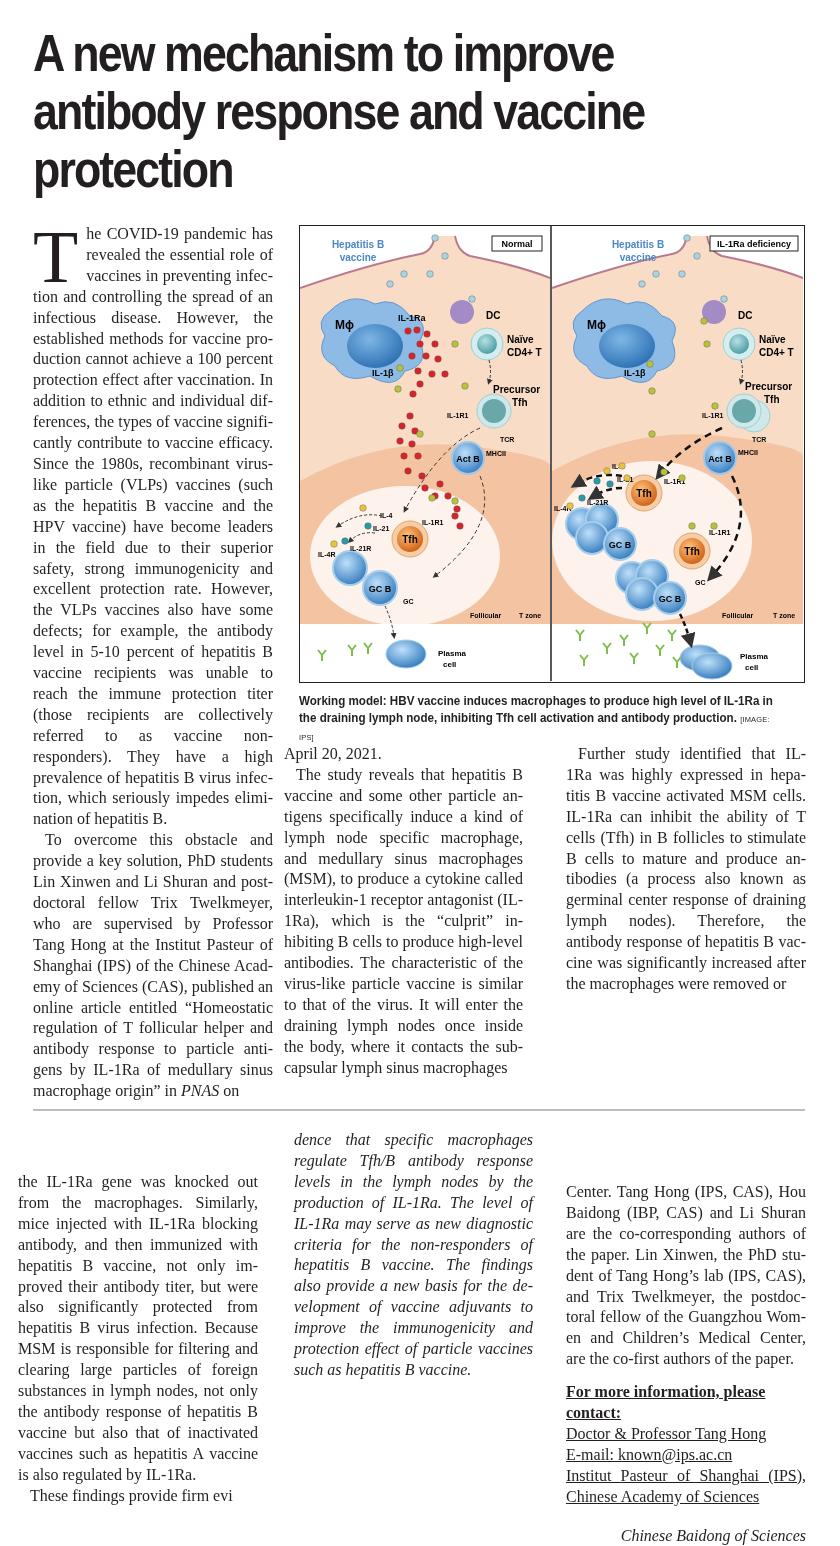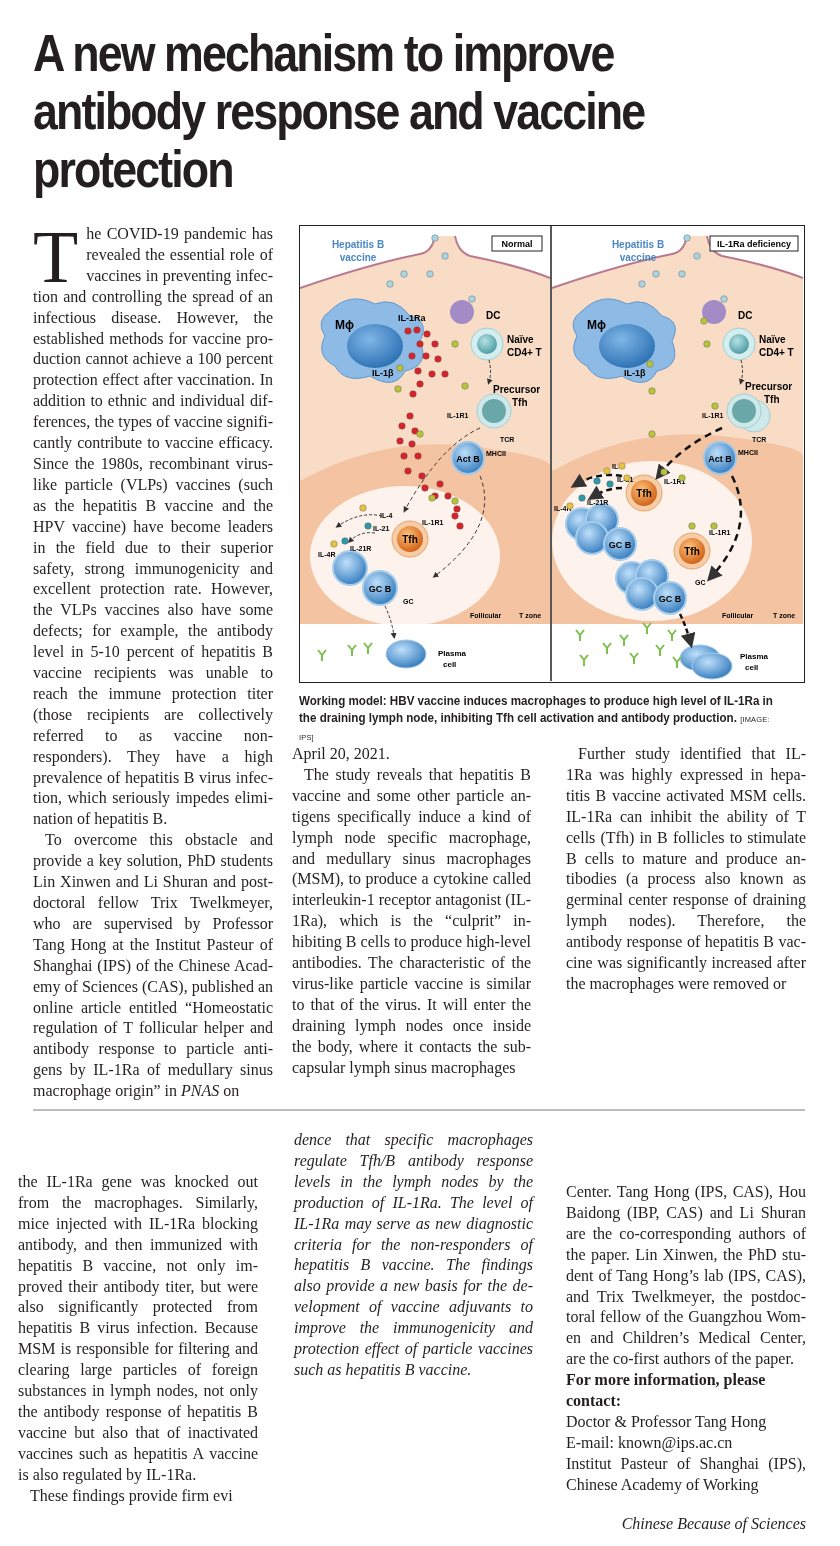--- a/index.html
+++ b/index.html
@@ -27,21 +27,21 @@
     border: 1.5px solid #222; box-sizing: border-box; background: #fff;
   }
   .caption {
     position: absolute; left: 299px; top: 693px; width: 515px;
     font-family: "Liberation Sans", sans-serif; font-weight: bold;
     font-size: 12.5px; line-height: 17px; color: #231f20;
     transform: scaleX(0.93); transform-origin: left top;
   }
   .caption .credit { font-weight: normal; font-size: 8px; letter-spacing: 0.2px; }
   .divider { position: absolute; left: 33px; top: 1109px; width: 772px; height: 1.5px; background: #bdbdbd; }
-  .contact { margin-top: 0; }
+  .contact { margin-top: 12px; text-decoration: underline; }
   .contact .ct-title { font-weight: bold; }
   .source { text-align: right; font-style: italic; margin-top: 18px; }
   svg text { font-family: "Liberation Sans", sans-serif; }
 </style>
 </head>
 <body>
 
 <h1 class="headline">A new mechanism to improve antibody response and vaccine protection</h1>
 
 <div class="col" style="left:33px; top:224px; width:240px;">
@@ -297,21 +297,21 @@
         </g>
     </g>
   </svg>
 </div>
 
 <div class="caption">
   <span>Working model: HBV vaccine induces macrophages to produce high level of IL-1Ra in the draining lymph node, inhibiting Tfh cell activation and antibody production.</span>
   <span class="credit">[IMAGE: IPS]</span>
 </div>
 
-<div class="col" style="left:292px; top:744px; width:239px;">
+<div class="col" style="left:284px; top:744px; width:239px;">
   <p>April 20, 2021.</p>
   <p class="ind">The study reveals that hepatitis B vaccine and some other particle an­tigens specifically induce a kind of lymph node specific macrophage, and medullary sinus macrophages (MSM), to produce a cytokine called interleukin-1 receptor antagonist (IL-1Ra), which is the “culprit” in­hibiting B cells to produce high-level antibodies. The characteristic of the virus-like particle vaccine is similar to that of the virus. It will enter the draining lymph nodes once inside the body, where it contacts the sub­capsular lymph sinus macrophages</p>
 </div>
 
 <div class="col" style="left:566px; top:744px; width:240px;">
   <p class="ind">Further study identified that IL-1Ra was highly expressed in hepa­titis B vaccine activated MSM cells. IL-1Ra can inhibit the ability of T cells (Tfh) in B follicles to stimulate B cells to mature and produce an­tibodies (a process also known as germinal center response of drain­ing lymph nodes). Therefore, the antibody response of hepatitis B vac­cine was significantly increased after the macrophages were removed or</p>
 </div>
 
 <div class="divider"></div>
 
@@ -323,18 +323,18 @@
 <div class="col" style="left:294px; top:1130px; width:239px;font-style:italic;">
   <p>dence that specific macrophages regulate Tfh/B antibody response levels in the lymph nodes by the production of IL-1Ra. The level of IL-1Ra may serve as new diagnos­tic criteria for the non-responders of hepatitis B vaccine. The findings also provide a new basis for the de­velopment of vaccine adjuvants to improve the immunogenicity and protection effect of particle vaccines such as hepatitis B vaccine.</p>
 </div>
 
 <div class="col" style="left:566px; top:1182px; width:240px;">
   <p>Center. Tang Hong (IPS, CAS), Hou Baidong (IBP, CAS) and Li Shuran are the co-corresponding authors of the paper. Lin Xinwen, the PhD stu­dent of Tang Hong’s lab (IPS, CAS), and Trix Twelkmeyer, the postdoc­toral fellow of the Guangzhou Wom­en and Children’s Medical Center, are the co-first authors of the paper.</p>
   <div class="contact" style="text-align:left;">
     <div class="ct-title">For more information, please contact:</div>
     <div>Doctor &amp; Professor Tang Hong</div>
     <div><span>E-mail: </span><span>known@ips.ac.cn</span></div>
-    <div style="text-align:justify;">Institut Pasteur of Shanghai (IPS), Chinese Academy of Working</div>
+    <div style="text-align:justify;">Institut Pasteur of Shanghai (IPS), Chinese Academy of Sciences</div>
   </div>
   <div class="source">
-    <div>Chinese Because of Sciences</div>
+    <div>Chinese Baidong of Sciences</div>
   </div>
 </div>
 
 </body></html>

